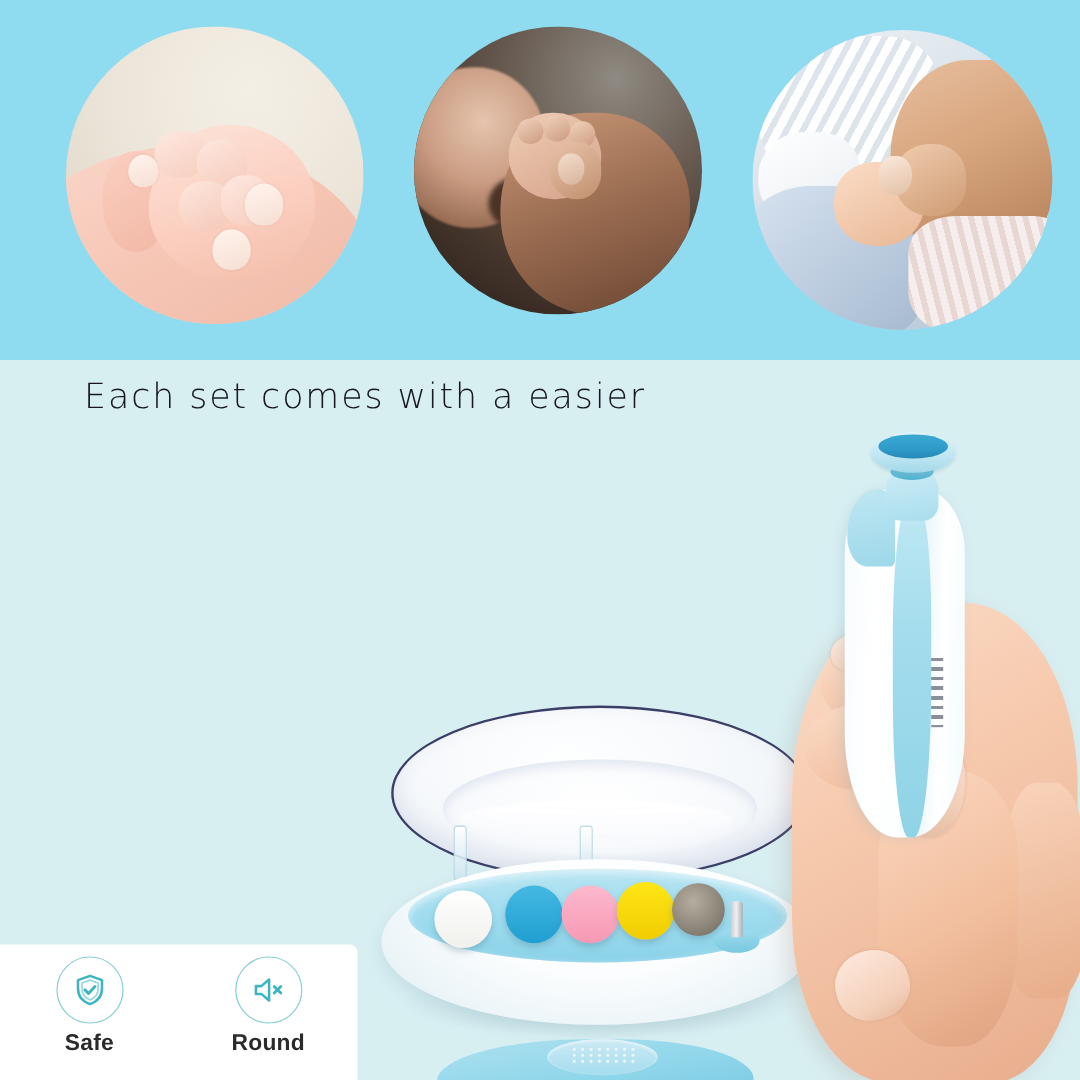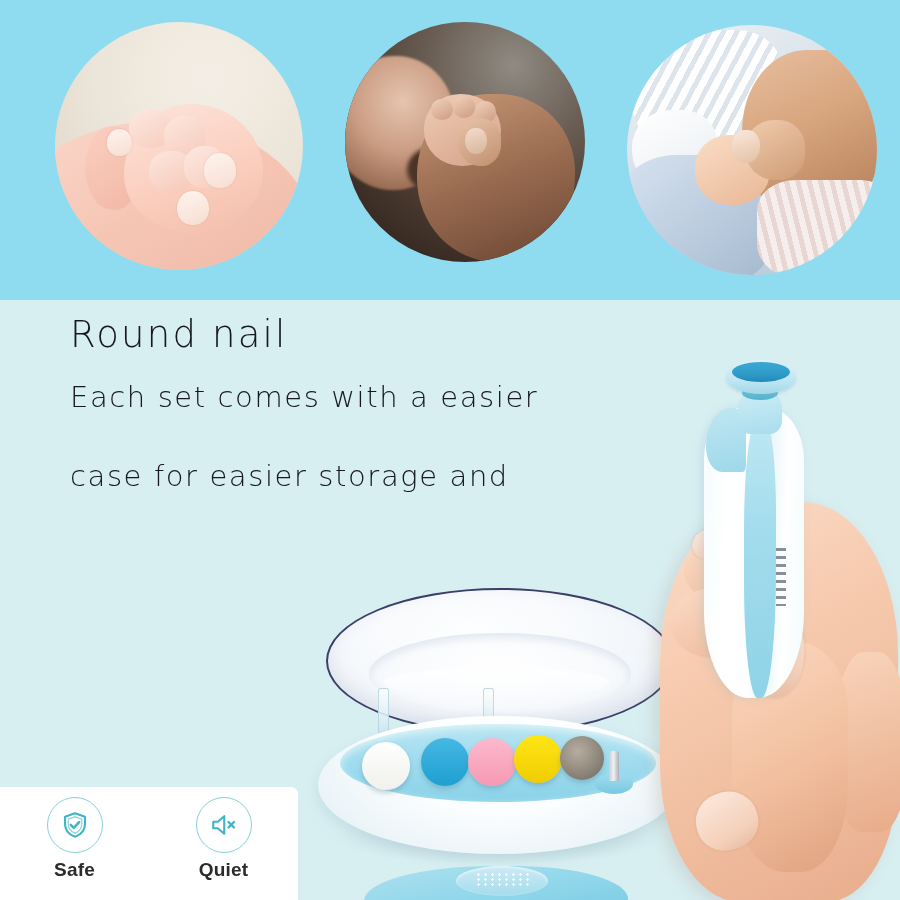--- a/index.html
+++ b/index.html
@@ -496,23 +496,21 @@
       <div class="adulthand3"></div>
       <div class="sleeve"></div>
       <div class="babyhand3"></div>
       <div class="finger3"></div>
       <div class="nail3"></div>
     </div>
 
   </div>
 
   <div class="copy">
-    <div class="headline h2">Round nail</div>
     <div class="body-line">Each set comes with a easier</div>
-    <div class="body-line">case for easier storage and</div>
   </div>
 
   <div class="case">
     <div class="case-shadow"></div>
 
     <div class="lid">
       <div class="lid-inner"></div>
       <div class="lid-glint"></div>
     </div>
     <div class="hinge h-a"></div>
@@ -589,19 +587,19 @@
     </div>
 
     <div class="badge">
       <div class="badge-ring">
         <svg width="30" height="30" viewBox="0 0 24 24" fill="none" stroke="#3fb5c4" stroke-width="1.7" stroke-linecap="round" stroke-linejoin="round">
           <path d="M3.4 9.4 H7 L12.2 5 V19 L7 14.6 H3.4 Z" fill="none"></path>
           <path d="M15.6 9.6 L20 14" stroke-width="1.9"></path>
           <path d="M20 9.6 L15.6 14" stroke-width="1.9"></path>
         </svg>
       </div>
-      <div class="badge-label">Quiet</div>
+      <div class="badge-label">Round</div>
     </div>
 
 
   </div>
 
 </div>
 
 </body></html>

